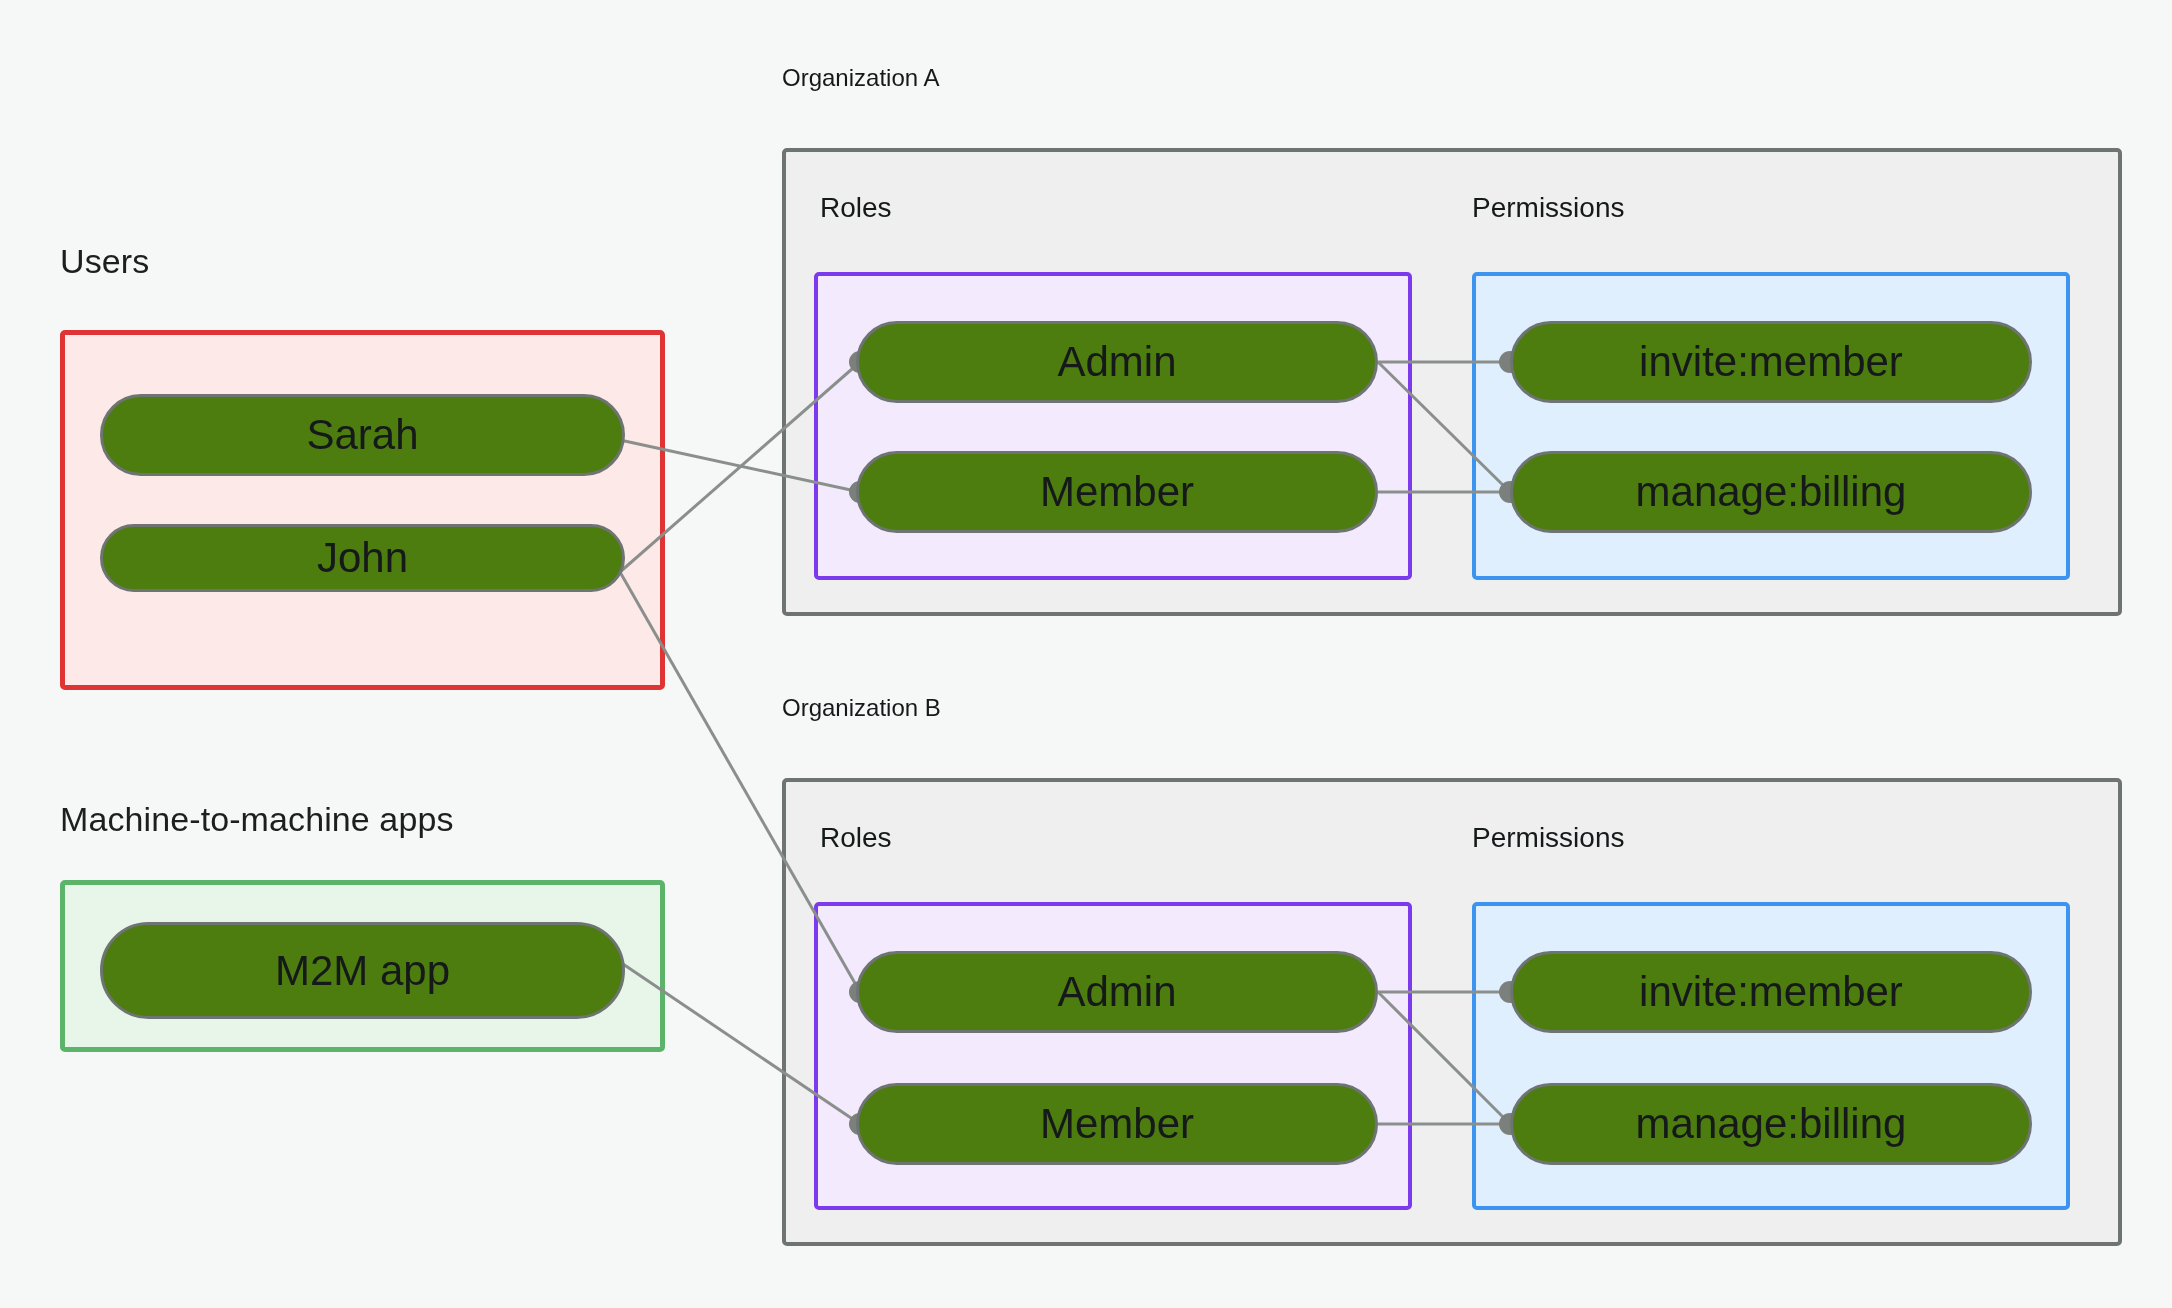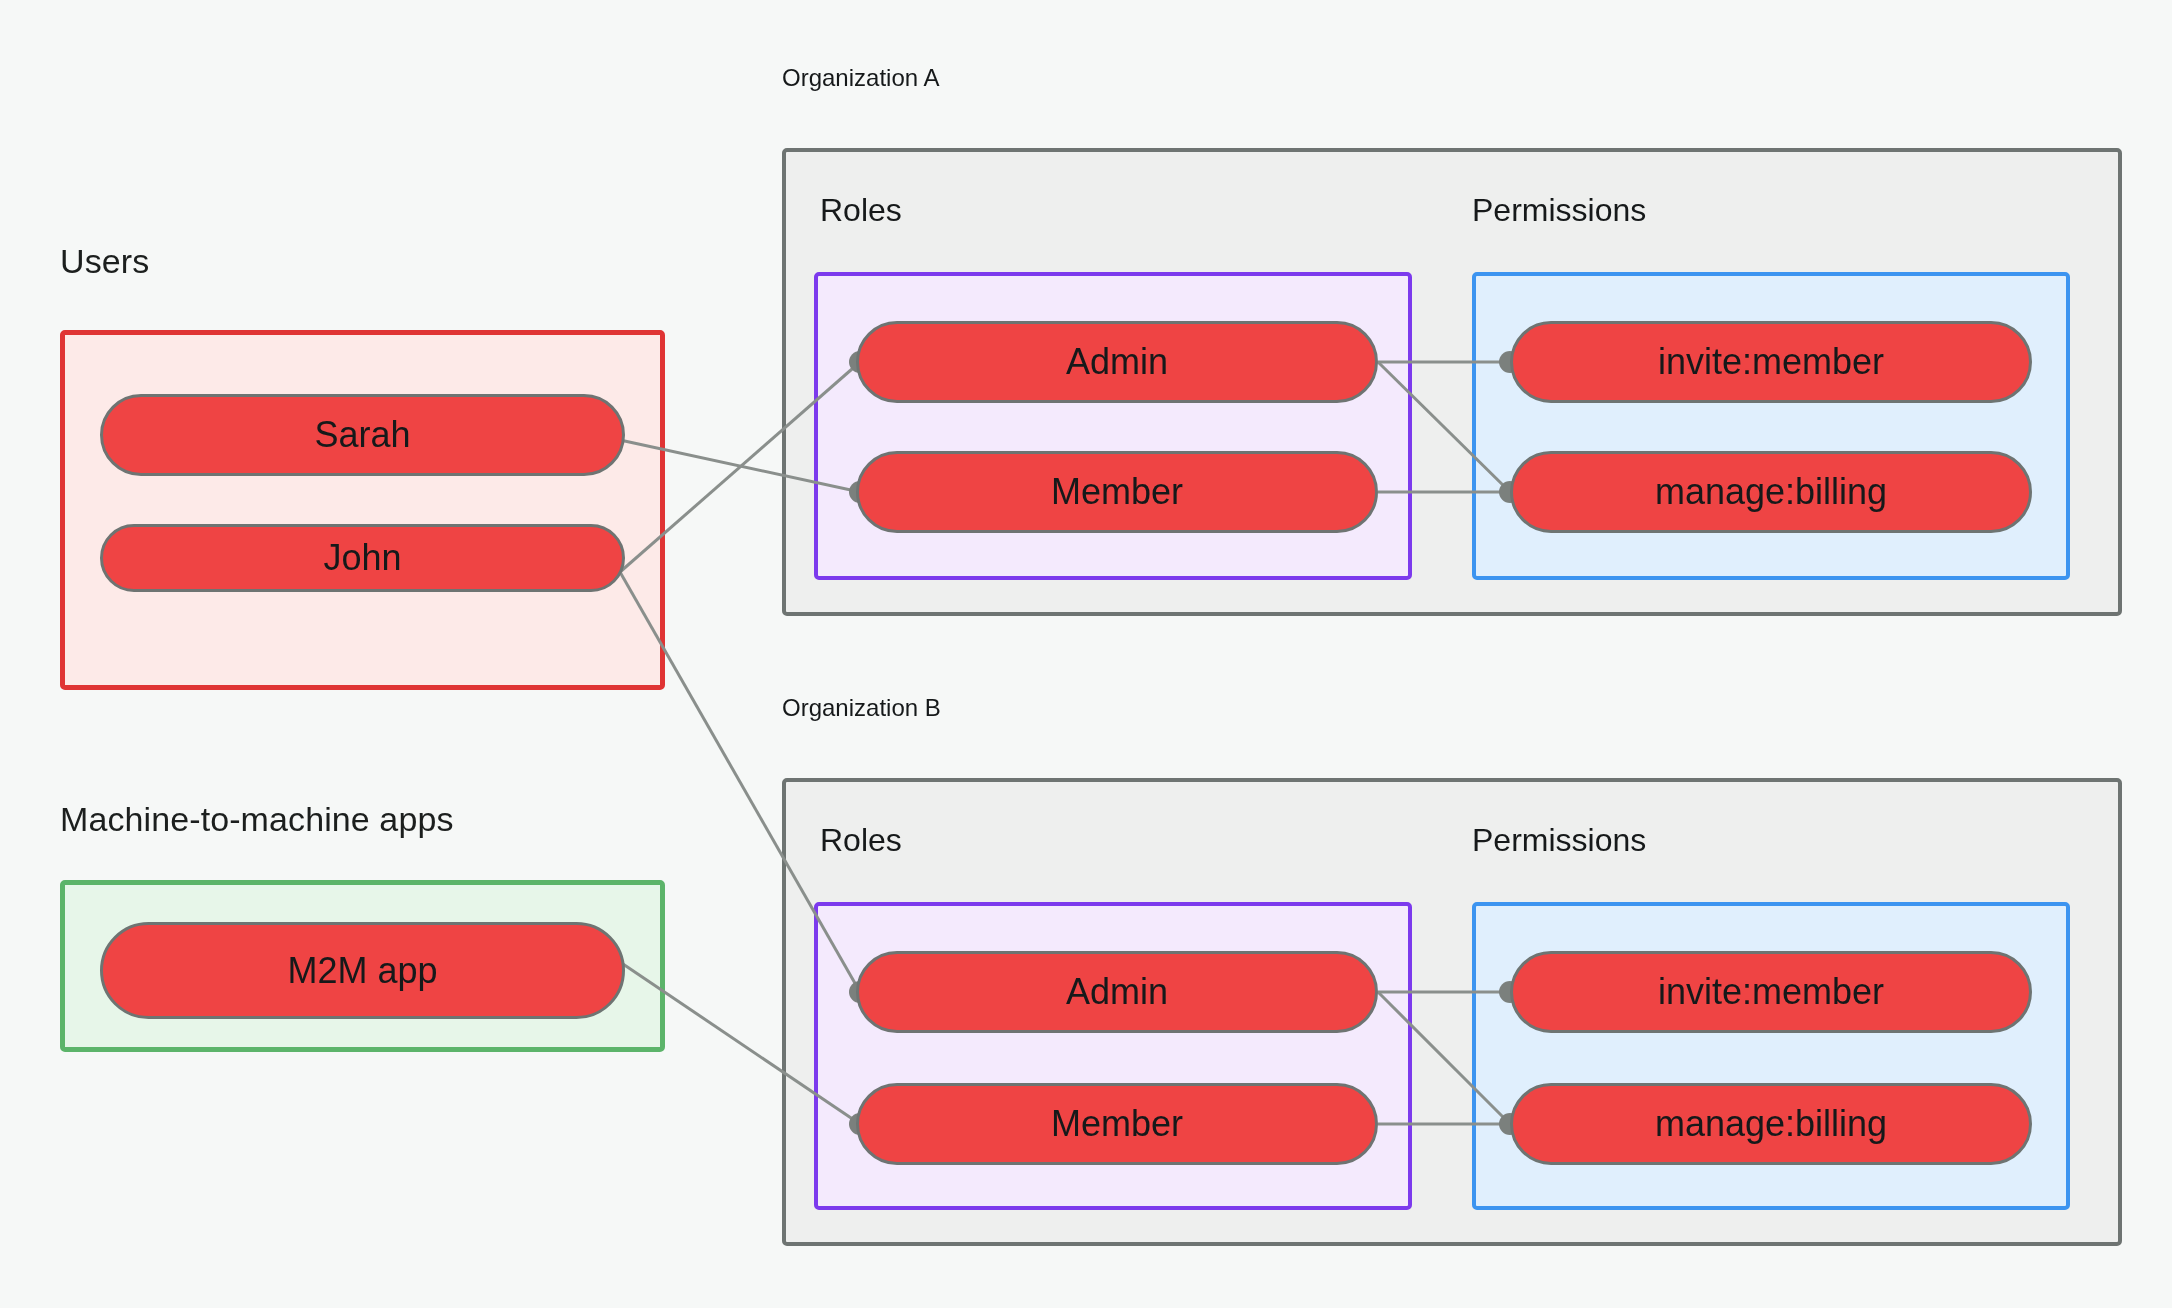--- a/index.html
+++ b/index.html
@@ -50,21 +50,21 @@
   .org-label {
     position: absolute;
     font-size: 24px;
     font-weight: 400;
     color: #16191a;
     white-space: nowrap;
     z-index: 3;
   }
   .section-label {
     position: absolute;
-    font-size: 32px;
+    font-size: 28px;
     font-weight: 400;
     color: #16191a;
     white-space: nowrap;
     z-index: 6;
   }
 
   
   .box {
     position: absolute;
     box-sizing: border-box;
@@ -89,27 +89,27 @@
   }
   .box-perms {
     border: 4px solid #3c94f0;
     background: #e0effd;
   }
 
   
   .pill {
     position: absolute;
     box-sizing: border-box;
-    background: #ef4444;
+    background: #4d7c0f;
     border: 3px solid #6e7472;
     border-radius: 999px;
     display: flex;
     align-items: center;
     justify-content: center;
-    font-size: 36px;
+    font-size: 42px;
     color: #16191a;
     z-index: 8;
     white-space: nowrap;
   }
 </style>
 </head>
 <body>
 
 <div id="stage">
 

